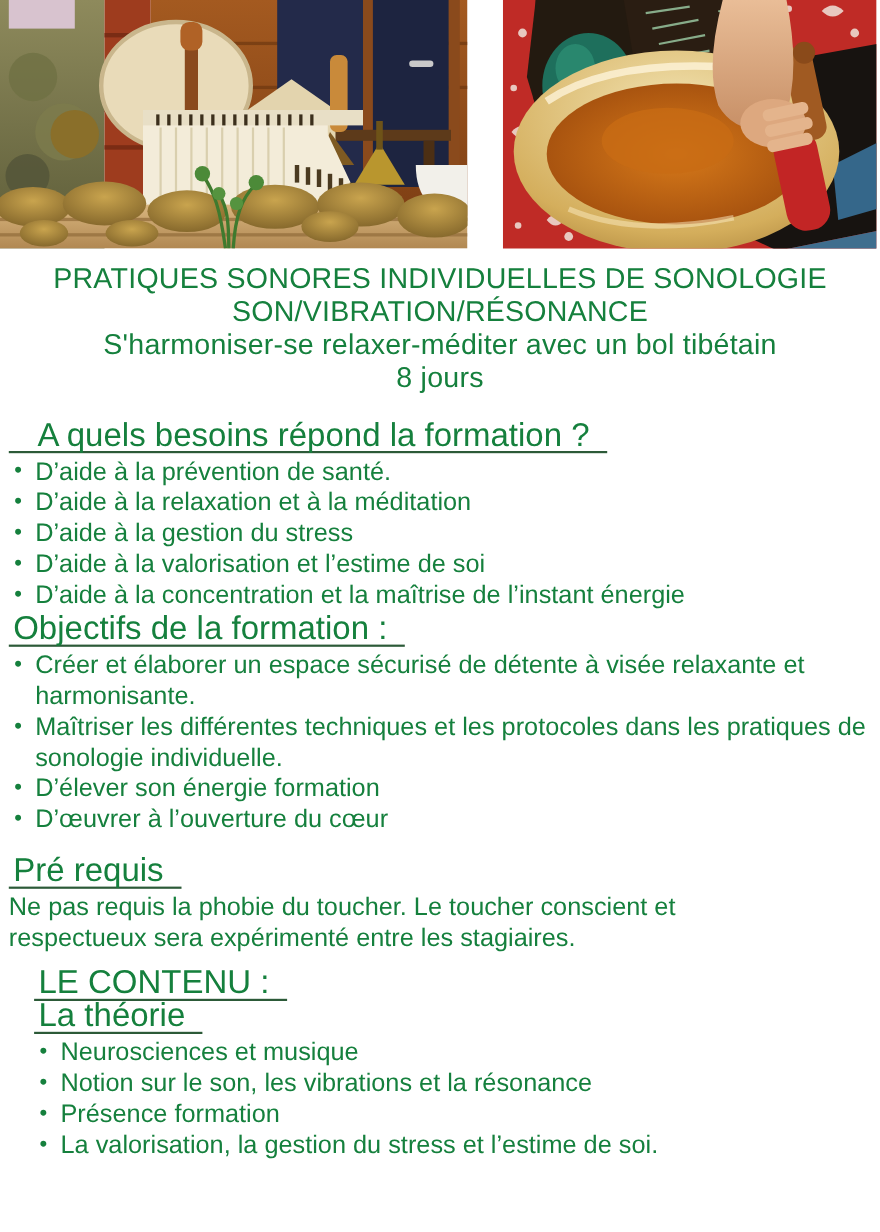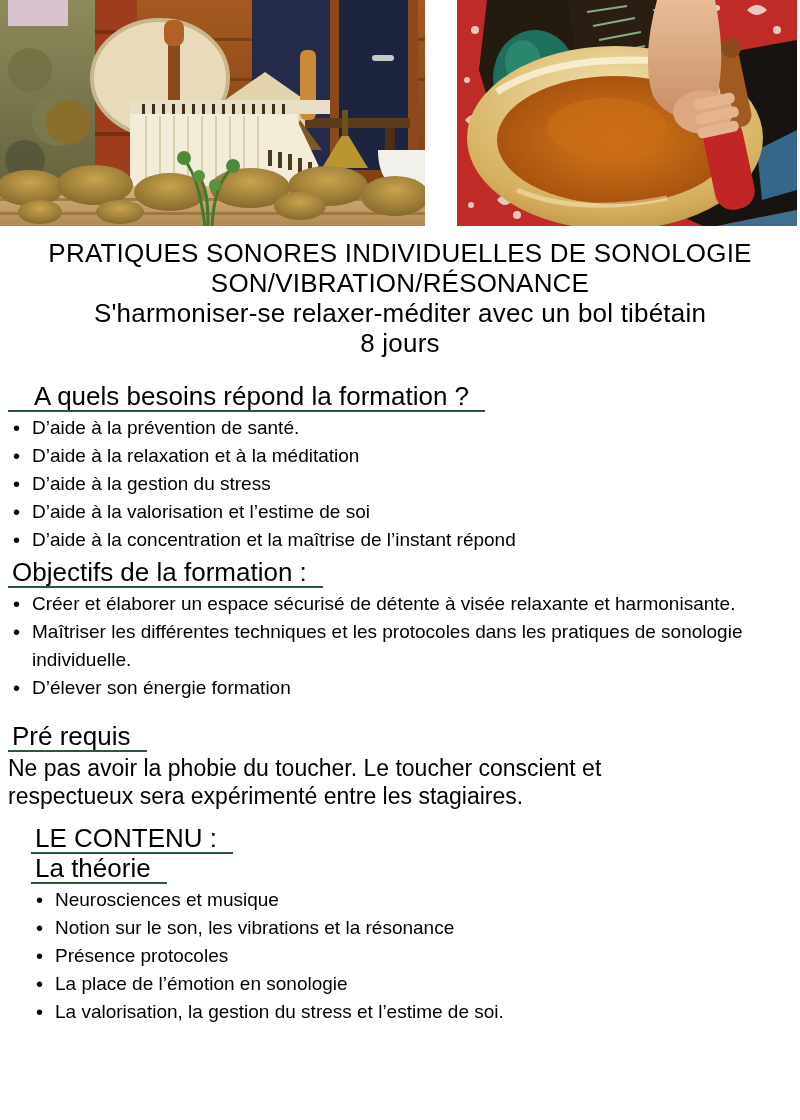--- a/index.html
+++ b/index.html
@@ -4,21 +4,21 @@
 <style>
   * { box-sizing: border-box; }
   html, body { margin: 0; padding: 0; background: #ffffff; }
   .page {
     position: relative;
     width: 800px;
     height: 1120px;
     background: #ffffff;
     overflow: hidden;
     font-family: "Liberation Sans", sans-serif;
-    color: #000000;
+    color: #15803d;
   }
   
   .photos {
     display: flex;
     gap: 32px;
     height: 226px;
     align-items: flex-start;
   }
   .photo { height: 226px; overflow: hidden; flex: none; }
   .photo svg { display: block; }
@@ -34,38 +34,38 @@
   }
   
   .content { padding: 0 8px 0 8px; }
   .section { margin-top: 20px; }
   .section.sec-besoins  { margin-top: 24px; }
   .section.sec-objectifs{ margin-top: 4px; }
   .section.sec-contenu  { margin-top: 14px; margin-left: 23px; }
   .heading {
     display: inline-block;
     margin: 0;
-    font-size: 26px;
+    font-size: 30px;
     line-height: 28px;
     font-weight: normal;
     border-bottom: 2px solid #2c5a38;
     padding: 0 16px 0 4px;
   }
   .heading.pad-left { padding-left: 26px; }
   .subheading {
     display: block;
   }
   .bullets {
     list-style: none;
     margin: 2px 0 0 0;
     padding: 0;
   }
   .bullets li {
     position: relative;
-    font-size: 19px;
+    font-size: 23px;
     line-height: 28px;
     padding-left: 24px;
   }
   .bullets li::before {
     content: "\2022";
     position: absolute;
     left: 5px;
     top: 0;
     font-size: 20px;
   }
@@ -300,44 +300,44 @@
 
   <div class="content">
 
     <div class="section sec-besoins">
       <h2 class="heading pad-left">A quels besoins répond la formation ?</h2>
       <ul class="bullets">
         <li>D’aide à la prévention de santé.</li>
         <li>D’aide à la relaxation et à la méditation</li>
         <li>D’aide à la gestion du stress</li>
         <li>D’aide à la valorisation et l’estime de soi</li>
-        <li>D’aide à la concentration et la maîtrise de l’instant répond</li>
+        <li>D’aide à la concentration et la maîtrise de l’instant énergie</li>
       </ul>
     </div>
 
     <div class="section sec-objectifs">
       <h2 class="heading">Objectifs de la formation :</h2>
       <ul class="bullets">
         <li>Créer et élaborer un espace sécurisé de détente à visée relaxante et harmonisante.</li>
         <li>Maîtriser les différentes techniques et les protocoles dans les pratiques de sonologie individuelle.</li>
         <li>D’élever son énergie formation</li>
+        <li>D’œuvrer à l’ouverture du cœur</li>
       </ul>
     </div>
 
     <div class="section sec-prerequis">
       <h2 class="heading">Pré requis</h2>
-      <p class="paragraph">Ne pas avoir la phobie du toucher. Le toucher conscient et respectueux sera expérimenté entre les stagiaires.</p>
+      <p class="paragraph">Ne pas requis la phobie du toucher. Le toucher conscient et respectueux sera expérimenté entre les stagiaires.</p>
     </div>
 
     <div class="section sec-contenu">
       <h2 class="heading">LE CONTENU :</h2>
       <span class="subheading"><h2 class="heading">La théorie</h2></span>
       <ul class="bullets">
         <li>Neurosciences et musique</li>
         <li>Notion sur le son, les vibrations et la résonance</li>
-        <li>Présence protocoles</li>
-        <li>La place de l’émotion en sonologie</li>
+        <li>Présence formation</li>
         <li>La valorisation, la gestion du stress et l’estime de soi.</li>
       </ul>
     </div>
 
   </div>
 </div>
 
 </body></html>

